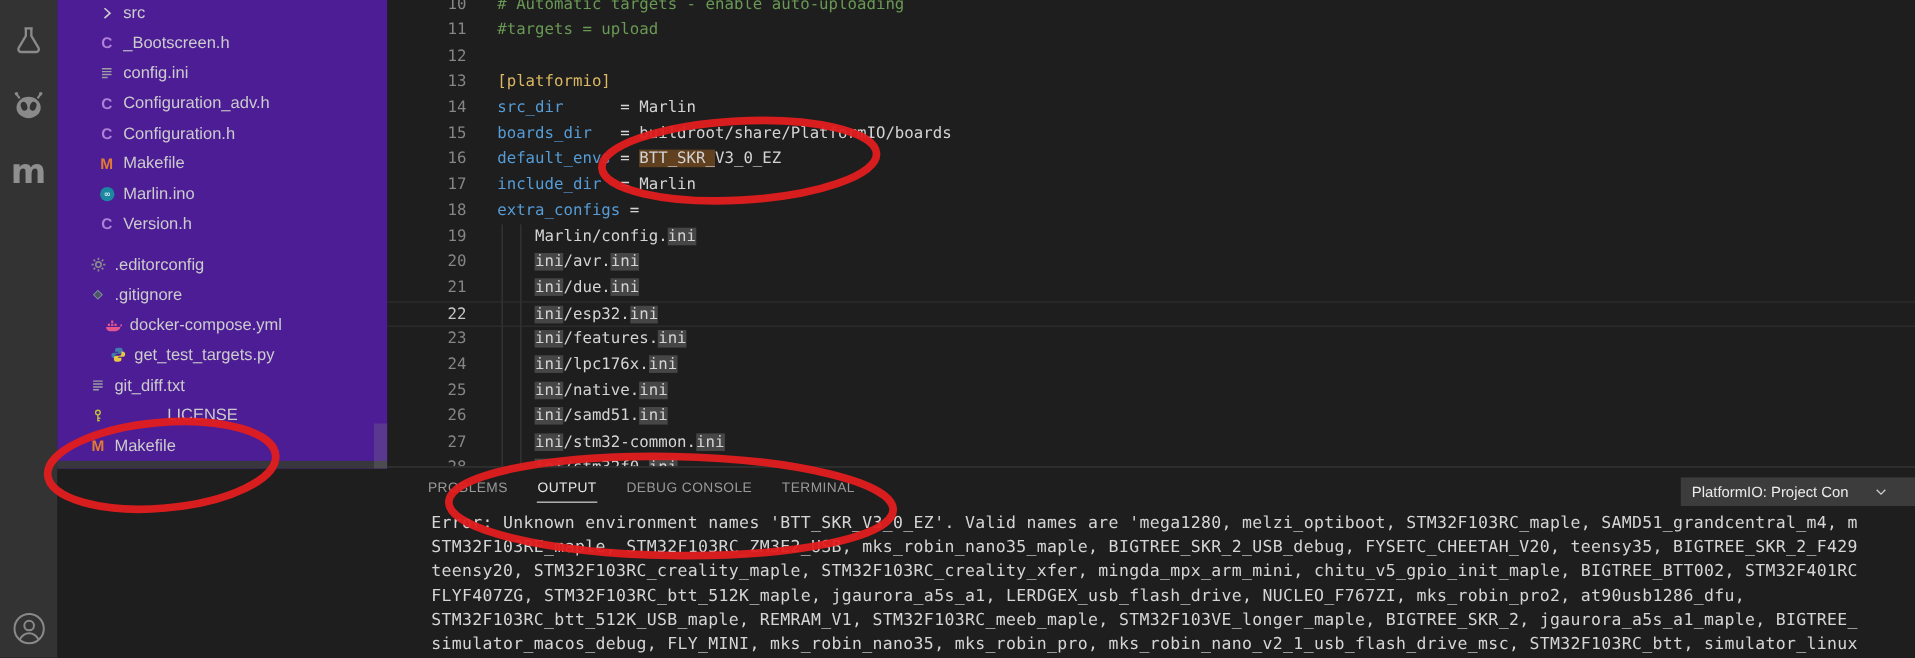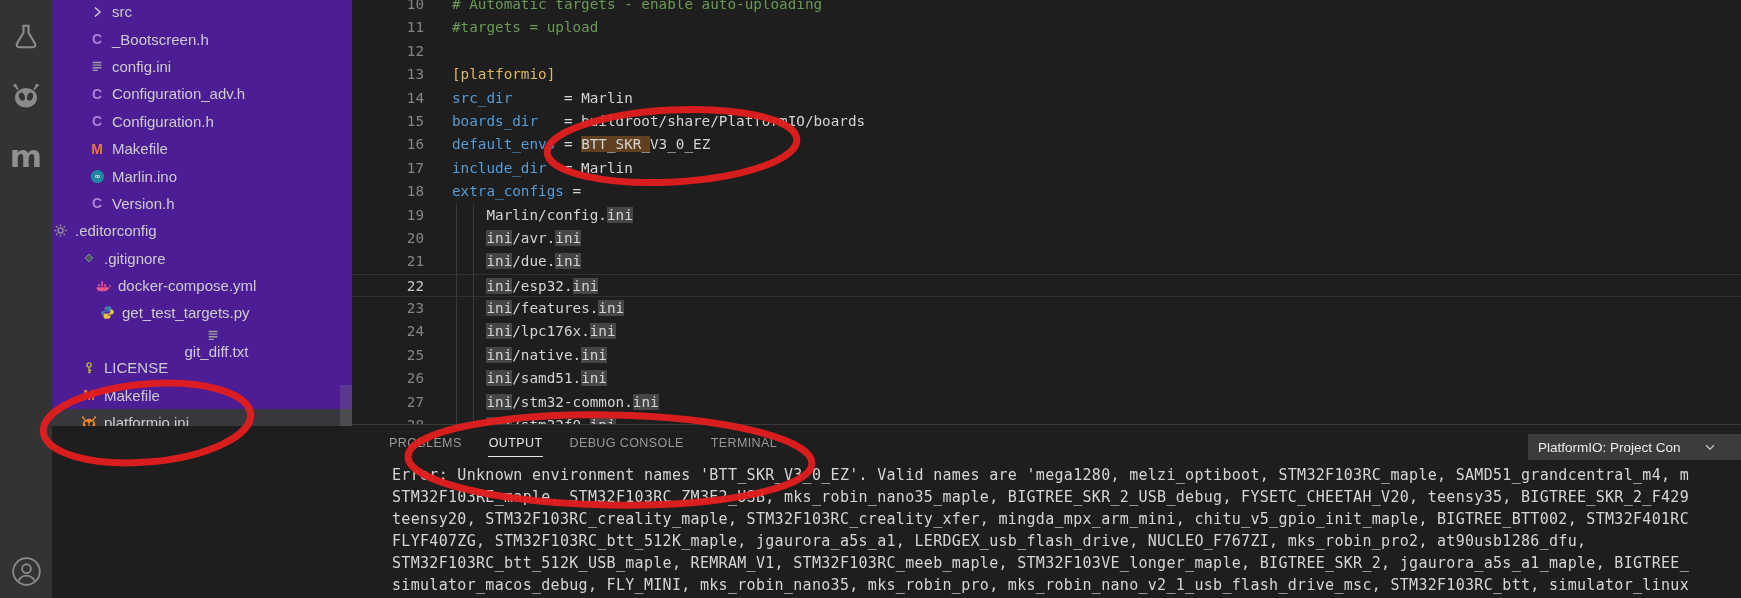--- a/index.html
+++ b/index.html
@@ -138,21 +138,21 @@
           </svg>
         </span>
         <span>Marlin.ino</span>
       </div>
       <div class="file-row" style="padding-left: 37px;">
         <span class="fic">
           <span class="fi fi-c">C</span>
         </span>
         <span>Version.h</span>
       </div>
-      <div class="file-row" style="">
+      <div class="file-row" style="padding-left: 29px; margin-top: 10px;">
         <span class="fic">
           <svg width="15" height="15" viewBox="0 0 16 16">
             <g stroke="#8c8c8c" stroke-width="1.6" fill="none">
               <circle cx="8" cy="8" r="2.6"></circle>
               <path d="M8 1.3v2.2M8 12.5v2.2M1.3 8h2.2M12.5 8h2.2M3.3 3.3l1.5 1.5M11.2 11.2l1.5 1.5M12.7 3.3l-1.5 1.5M4.8 11.2l-1.5 1.5"></path>
             </g>
           </svg>
         </span>
         <span>.editorconfig</span>
       </div>
@@ -179,31 +179,31 @@
       </div>
       <div class="file-row" style="padding-left: 47px;">
         <span class="fic">
           <svg width="15" height="15" viewBox="0 0 16 16">
             <path d="M8 1.3c-2.3 0-3.1.9-3.1 2.1v1.8h3.2v.8H3.6c-1.3 0-2.3 1-2.3 2.6 0 1.6 1 2.6 2.3 2.6h1.3V9.3c0-1.3 1.1-2.3 2.3-2.3h3.1c1 0 1.9-.9 1.9-1.9V3.4c0-1.2-.9-2.1-2.1-2.1z" fill="#3f7cac"></path>
             <path d="M8 14.7c2.3 0 3.1-.9 3.1-2.1v-1.8H7.9V10h4.5c1.3 0 2.3-1 2.3-2.6 0-1.6-1-2.6-2.3-2.6h-1.3v1.9c0 1.3-1.1 2.3-2.3 2.3H5.7c-1 0-1.9.9-1.9 1.9v1.7c0 1.2.9 2.1 2.1 2.1z" fill="#e9c741"></path>
           </svg>
         </span>
         <span>get_test_targets.py</span>
       </div>
-      <div class="file-row" style="padding-left: 29px; flex-direction: column;">
+      <div class="file-row" style="padding-left: 29px;">
         <span class="fic">
           <svg width="14" height="14" viewBox="0 0 16 16">
             <g stroke="#9b9fa3" stroke-width="1.5">
               <path d="M3 4h10M3 7h10M3 10h10M3 13h6" fill="none"></path>
             </g>
           </svg>
         </span>
         <span>git_diff.txt</span>
       </div>
-      <div class="file-row" style="padding-left: 29px;">
+      <div class="file-row" style="padding-left: 29px; gap: 48px;">
         <span class="fic">
           <svg width="14" height="14" viewBox="0 0 16 16">
             <g stroke="#b9bd3c" stroke-width="1.5" fill="none">
               <circle cx="8" cy="4.6" r="2.4"></circle>
               <path d="M8 7v7M8 10.6h2.6M8 13h2"></path>
             </g>
           </svg>
         </span>
         <span>LICENSE</span>
       </div>

